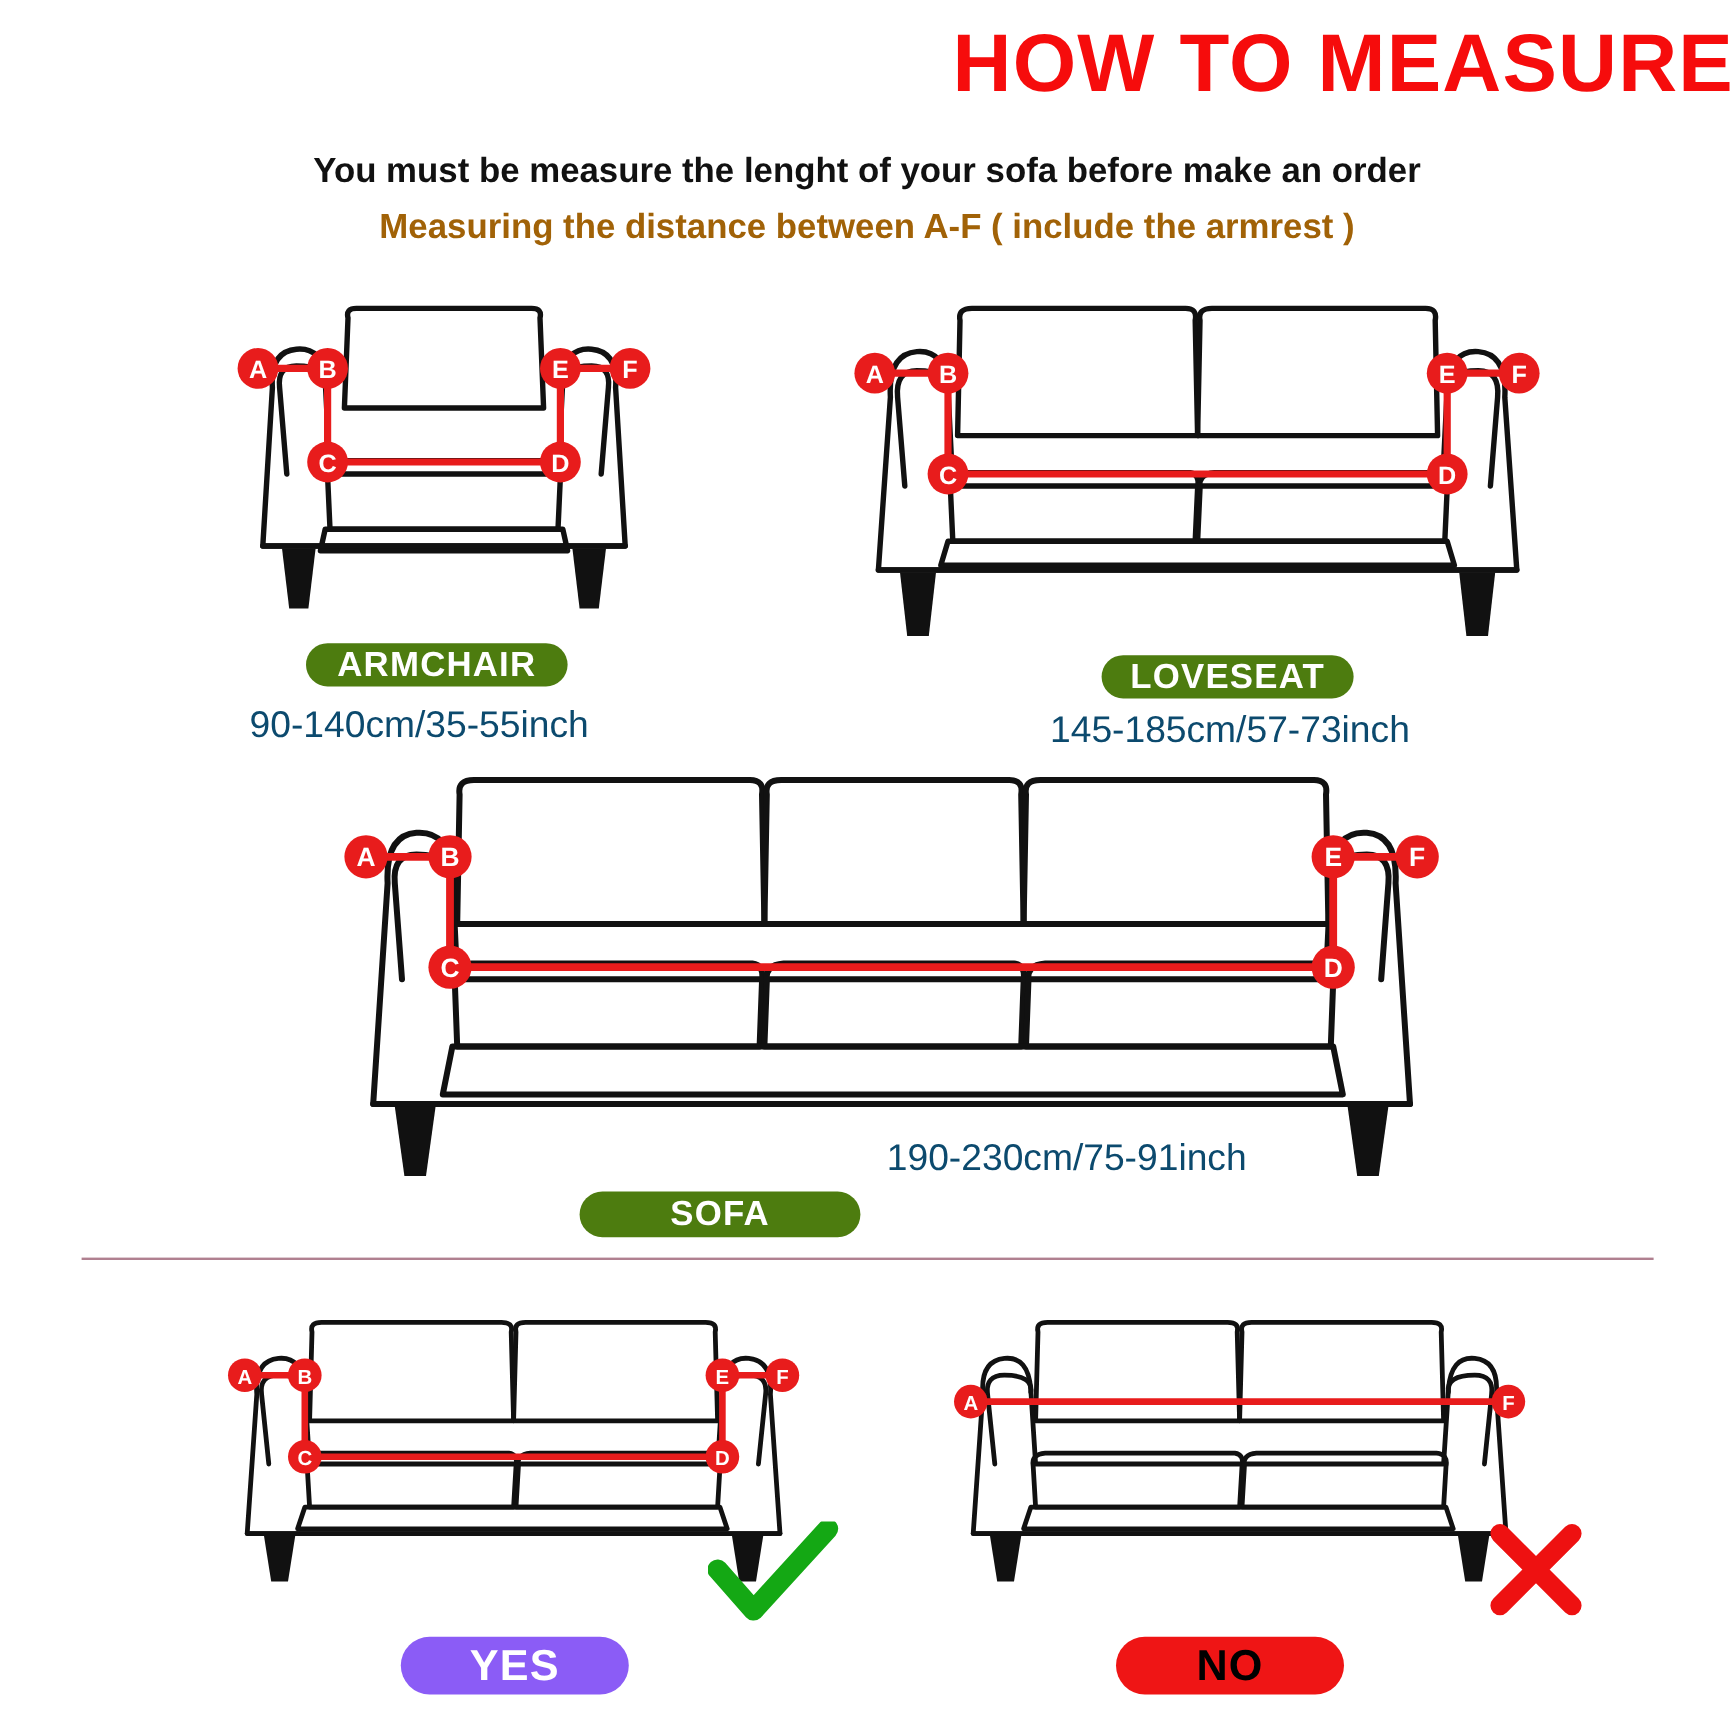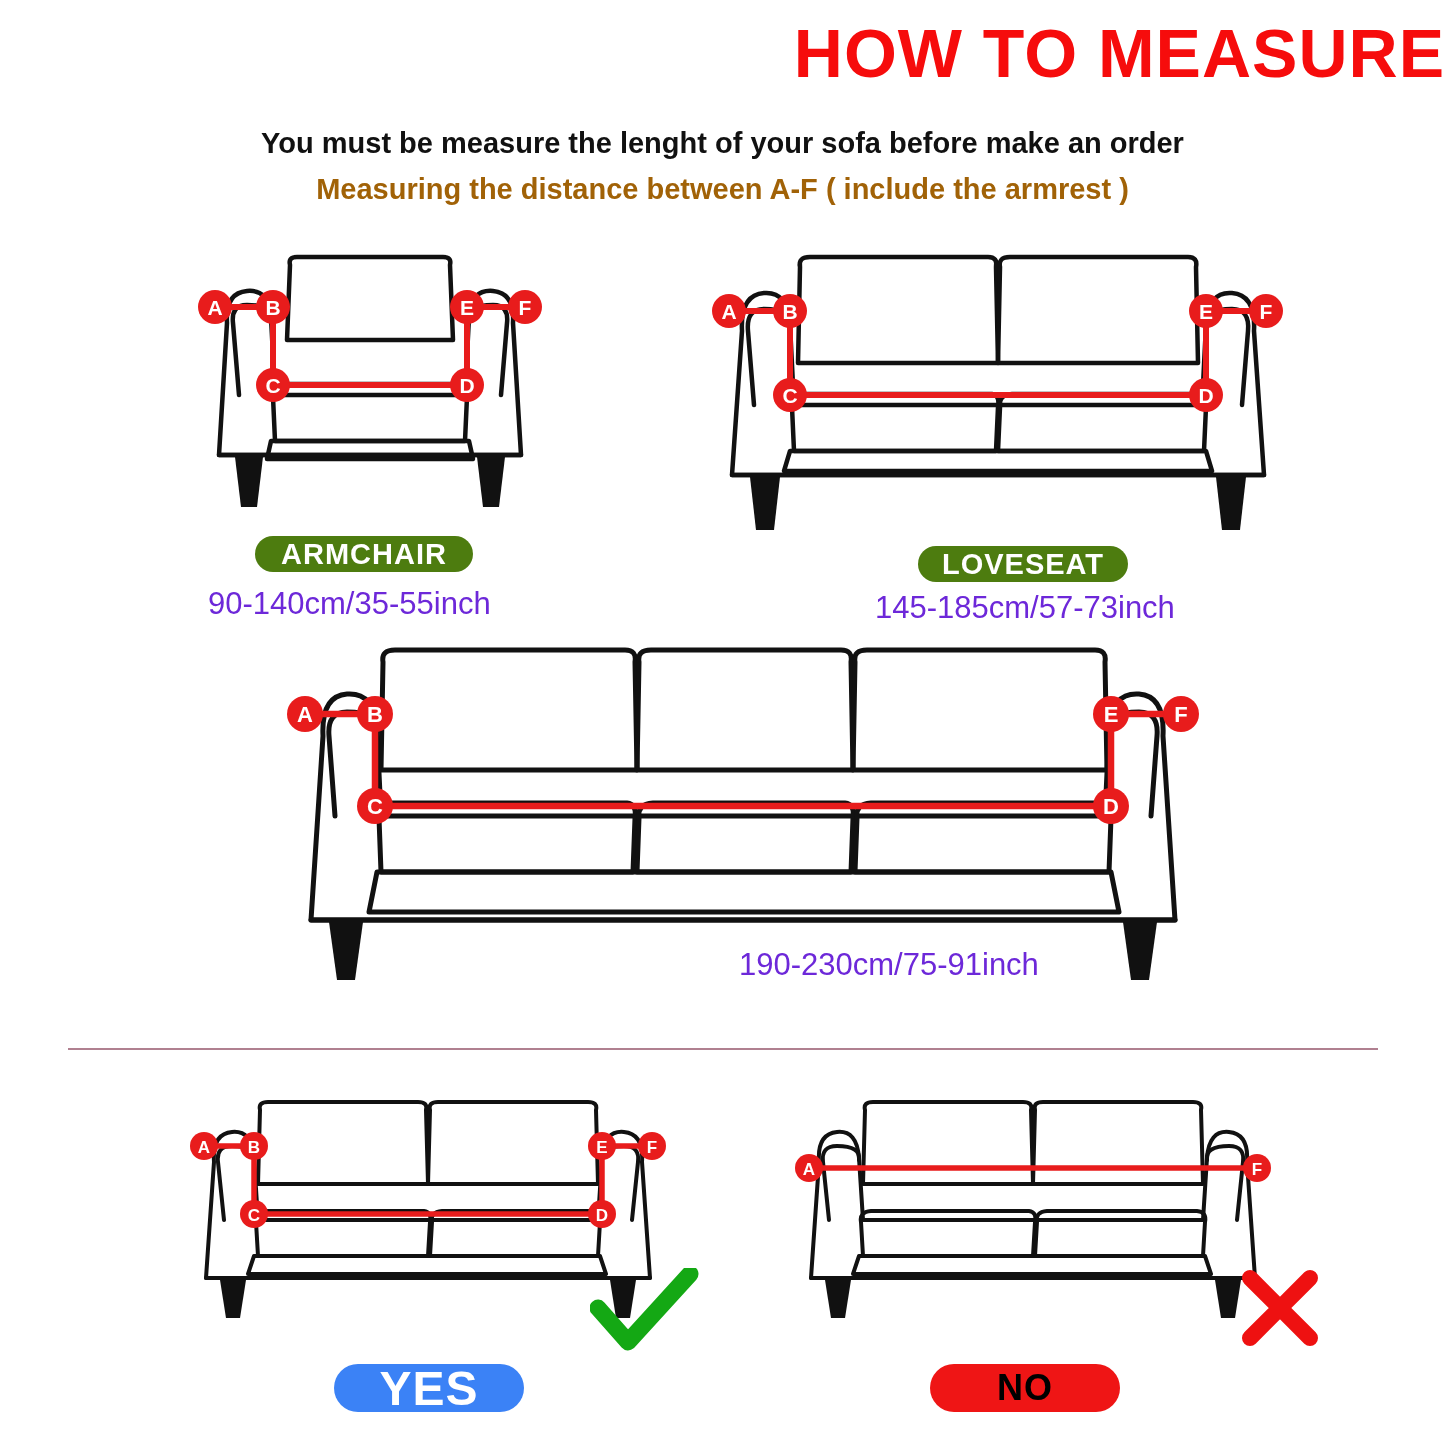--- a/index.html
+++ b/index.html
@@ -24,32 +24,32 @@
     position:absolute;top:168px;left:0;width:100%;text-align:center;
     color:#a16207;font-size:29px;font-weight:bold;line-height:1.45;
   }
 
   .pill{
     position:absolute;background:#4d7c0f;color:#ffffff;border-radius:22px;
     font-size:29px;font-weight:bold;letter-spacing:1px;
     display:flex;align-items:center;justify-content:center;
   }
   .dim{
-    position:absolute;color:#6d28d9;font-size:31px;font-weight:500;
+    position:absolute;color:#0c4a6e;font-size:31px;font-weight:500;
     white-space:nowrap;
   }
 
   .divider{
     position:absolute;left:68px;top:1048px;width:1310px;height:2px;
     background:#b08090;
   }
 
   .yespill{
-    position:absolute;background:#3b82f6;color:#fff;border-radius:26px;
-    font-size:48px;font-weight:bold;letter-spacing:1px;
+    position:absolute;background:#8b5cf6;color:#fff;border-radius:26px;
+    font-size:36px;font-weight:bold;letter-spacing:1px;
     display:flex;align-items:center;justify-content:center;
   }
   .nopill{
     position:absolute;background:#ef1515;color:#000000;border-radius:26px;
     font-size:36px;font-weight:bold;letter-spacing:1px;
     display:flex;align-items:center;justify-content:center;
   }
   svg{display:block;}
   .fig{position:absolute;}
 </style>
@@ -203,20 +203,21 @@
         <circle cx="836" cy="166" r="18" fill="#e81c1c"></circle>
         <text x="836" y="174" text-anchor="middle" font-size="22" font-weight="bold" fill="#fff" font-family="Liberation Sans, sans-serif">D</text>
         <circle cx="836" cy="74" r="18" fill="#e81c1c"></circle>
         <text x="836" y="82" text-anchor="middle" font-size="22" font-weight="bold" fill="#fff" font-family="Liberation Sans, sans-serif">E</text>
         <circle cx="906" cy="74" r="18" fill="#e81c1c"></circle>
         <text x="906" y="82" text-anchor="middle" font-size="22" font-weight="bold" fill="#fff" font-family="Liberation Sans, sans-serif">F</text>
       </g>
     </svg>
   </div>
 
+  <div class="pill" style="left:483px;top:993px;width:234px;height:38px;">SOFA</div>
   <div class="dim" style="left:739px;top:947px;">190-230cm/75-91inch</div>
 
   <div class="divider"></div>
 
   <div class="fig" style="left:180px;top:1092px;">
     <svg width="500" height="230" viewBox="0 0 500 230">
       <g fill="none" stroke="#111" stroke-width="4" stroke-linejoin="round" stroke-linecap="round">
         <path d="M80 18 Q78 10 88 10 L238 10 Q248 10 246 18 L248 92 L78 92 Z"></path>
         <path d="M250 18 Q248 10 258 10 L408 10 Q418 10 416 18 L418 92 L248 92 Z"></path>
         <path d="M34 70 Q32 42 52 40 Q72 38 74 66 L78 128 L418 128 L422 66 Q424 38 444 40 Q464 42 462 70 L470 186 L26 186 Z"></path>

